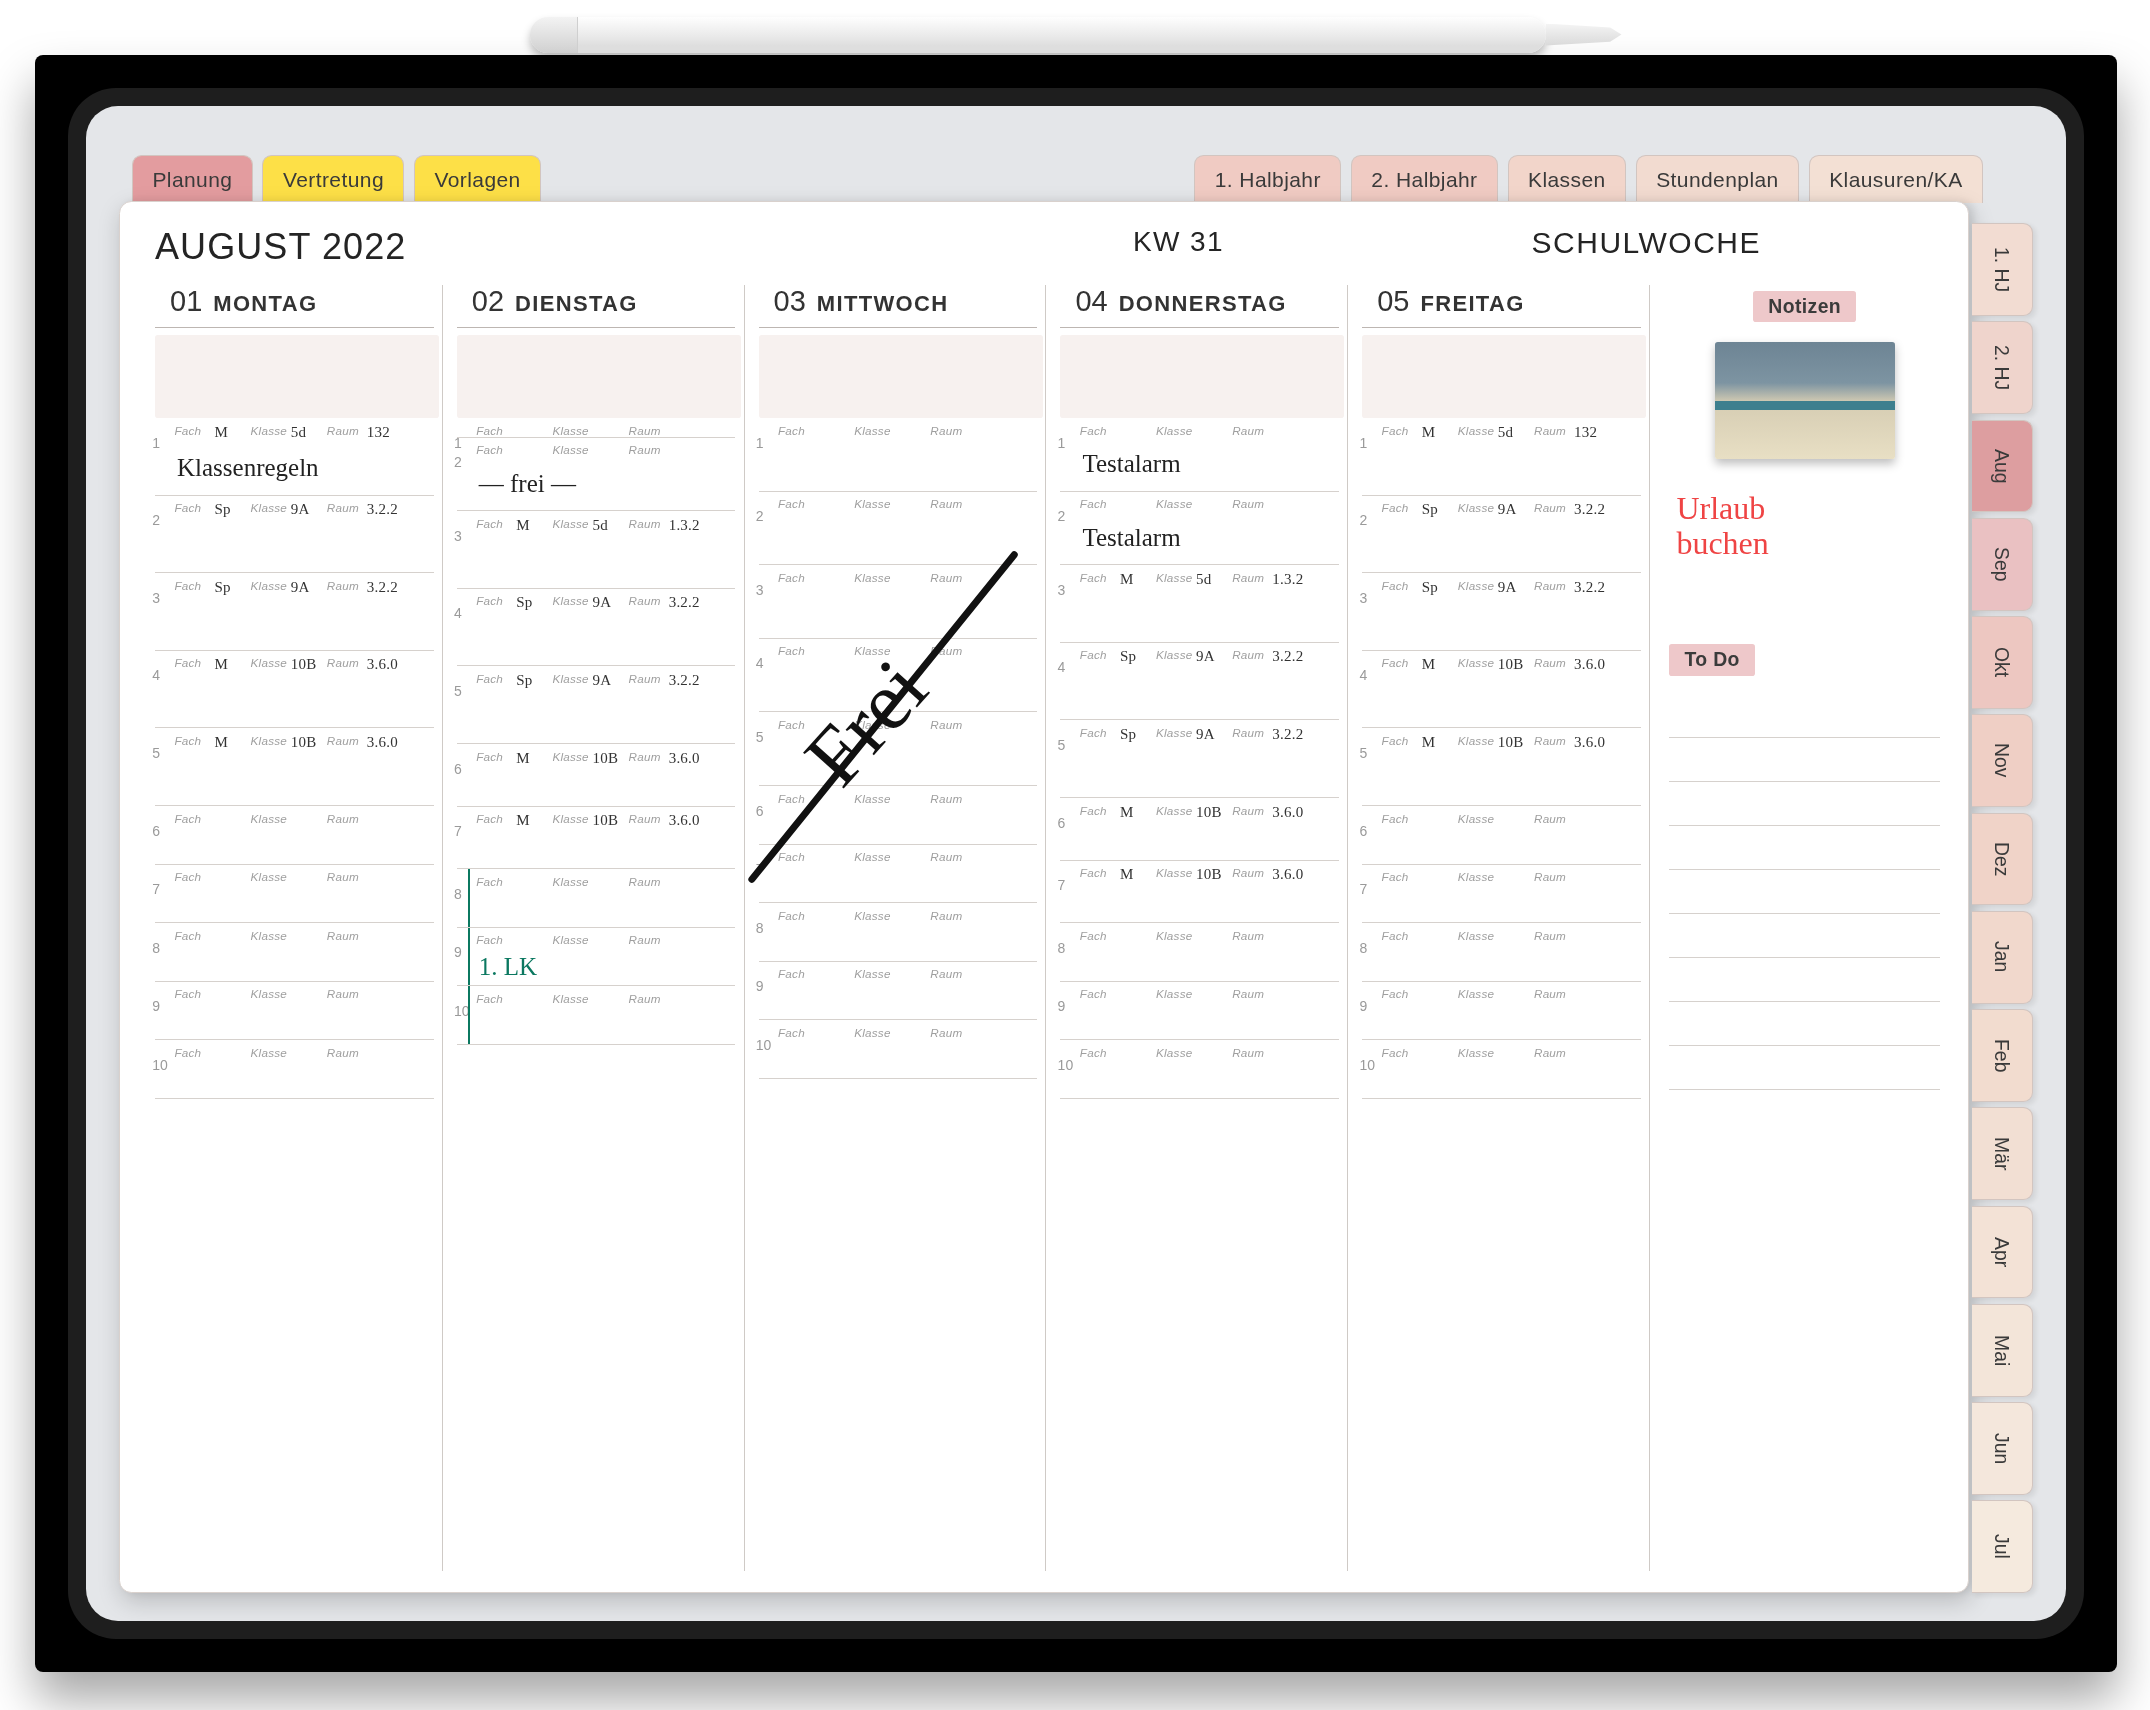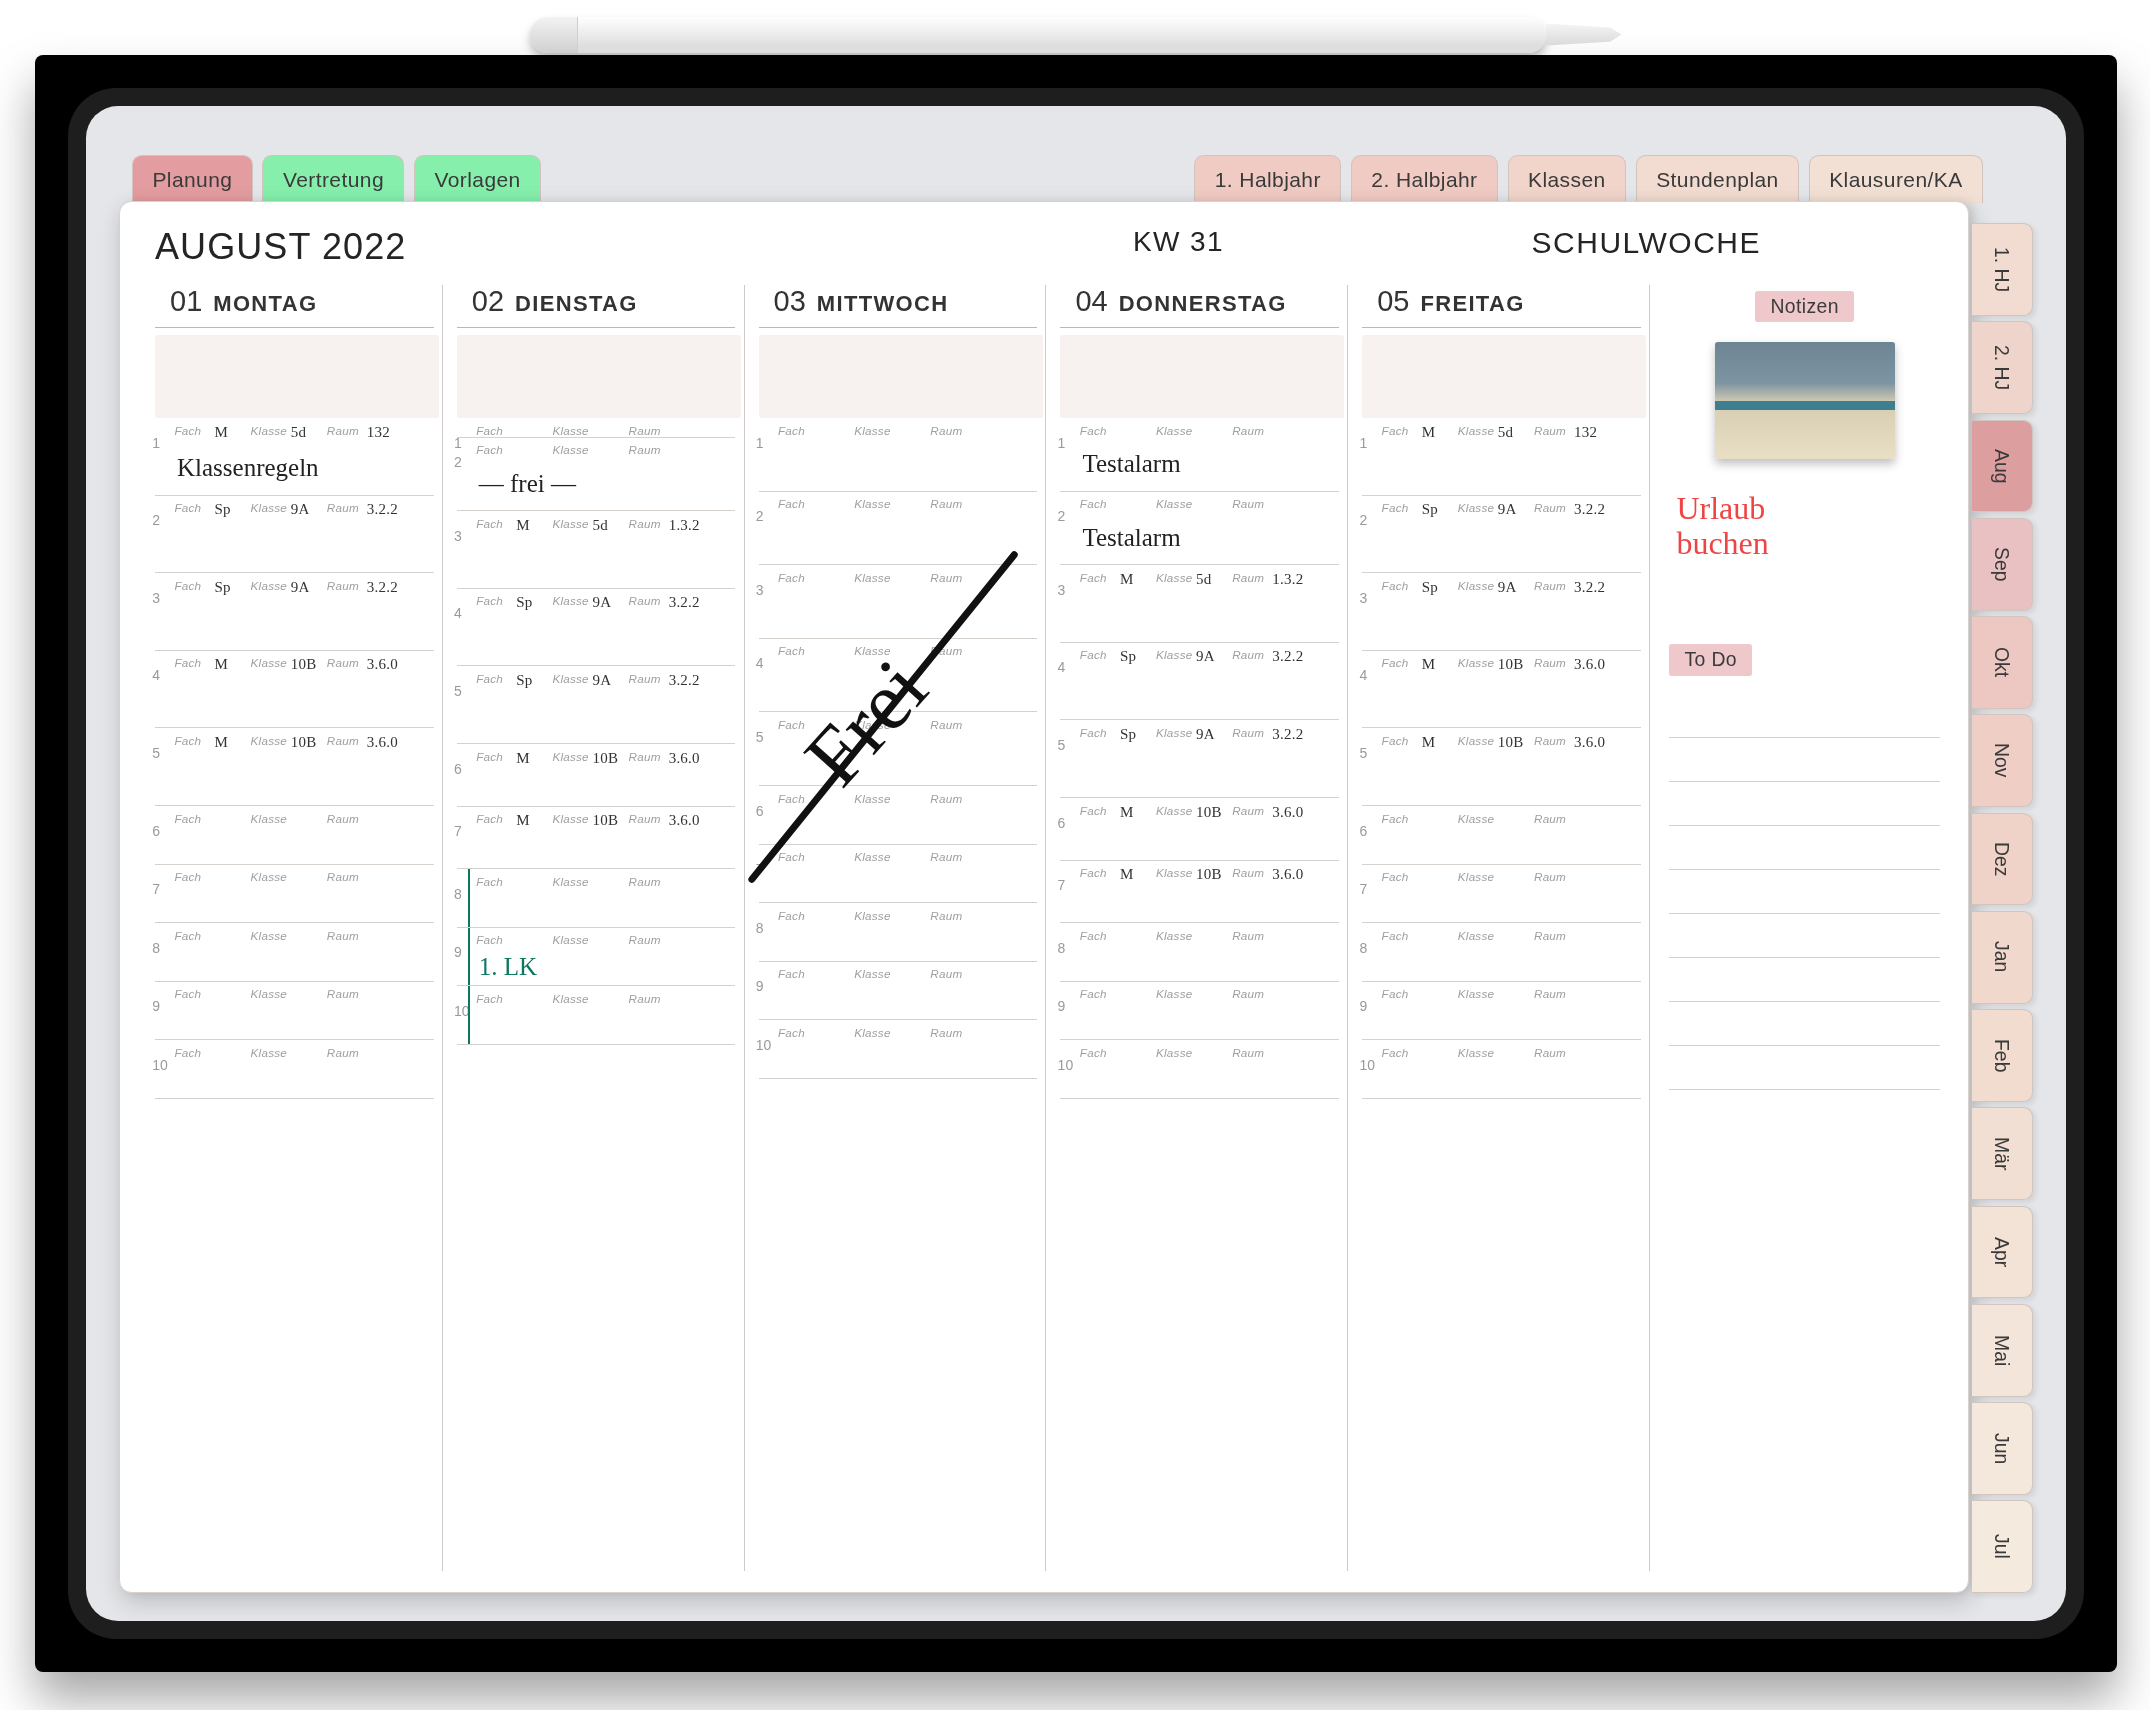--- a/index.html
+++ b/index.html
@@ -98,21 +98,21 @@
     border-bottom:none;
     border-top-left-radius:9.7px;
     border-top-right-radius:9.7px;
     display:flex;align-items:center;justify-content:center;
     font-size:21px;color:#3a3a3a;
     letter-spacing:.02em;
     white-space:nowrap;
     user-select:none;
   }
   .tt-0{background:#e39c9f;}
-  .tt-1,.tt-2{background:#86efac;}
+  .tt-1,.tt-2{background:#fde047;}
   .tt-3,.tt-4{background:#f0cbc3;}
   .tt-5{background:#f2d5ca;}
   .tt-6{background:#f2dbd0;}
   .tt-7{background:#f3e0d4;}
 
   
   .page{
     position:absolute;
     top:95px;left:33px;right:97px;bottom:28px;
     background:var(--paper);
@@ -240,20 +240,21 @@
   .green-line{
     position:absolute;left:11px;top:0;bottom:0;width:2.1px;background:var(--handwriting-green);
   }
 
   
   .pill{
     display:inline-block;background:#eec8ca;border-radius:2.8px;
     padding:4.1px 15px;font-size:19.4px;color:#3b3b3b;
     font-family:"Futura","Century Gothic",Helvetica,sans-serif;
     letter-spacing:.02em;
+    font-weight:bold;
   }
   .notes-head{height:43px;display:flex;justify-content:center;align-items:center;}
   .photo{
     margin:14px auto 0;width:180px;height:117px;border-radius:2.8px;overflow:hidden;
     box-shadow:0 4.1px 9.7px rgba(0,0,0,.25);
     background:linear-gradient(#6d8494 0%,#7d94a2 35%,#d6cdb3 52%,#e8dfc4 100%);
     position:relative;
   }
   .photo::after{ 
     content:"";position:absolute;left:0;right:0;top:50%;height:9.7px;

